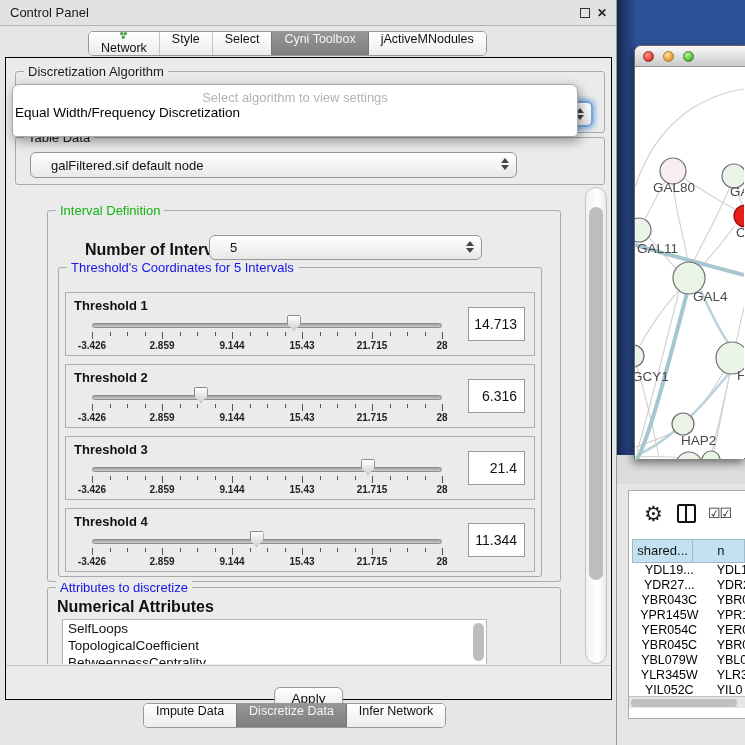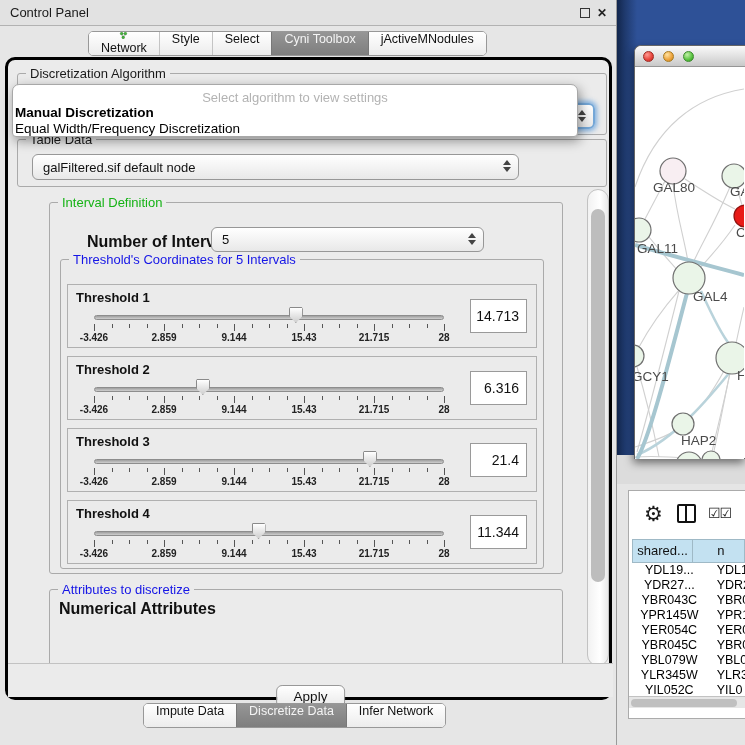--- a/index.html
+++ b/index.html
@@ -16,29 +16,29 @@
 
   
   .segbar { position:absolute; display:flex; height:25px; border:1px solid #989898; border-radius:5px; background:#fbfbfb; overflow:hidden; box-shadow:0 1px 1px rgba(255,255,255,.8) inset; }
   .seg { display:flex; align-items:center; gap:2px; padding:0 12px; font-size:12.5px; color:#111; background:linear-gradient(#ffffff,#ececec); cursor:pointer; white-space:nowrap;flex-direction:column; }
   .seg + .seg { border-left:1px solid #c4c4c4; }
   .seg.sel { background:linear-gradient(#969696,#7e7e7e); color:#f4f4f4; border-left:1px solid #787878; }
   .seg.sel + .seg { border-left:1px solid #787878; }
   .toptabs { left:88px; top:31px; }
   .bottabs { left:143px; top:703px; }
 
-  .outerpanel { position:absolute; left:5px; top:57px; width:607px; height:643px; border:3px solid #000000; border-radius:10px; background:#ebebeb; }
+  .outerpanel { position:absolute; left:5px; top:57px; width:607px; height:643px; border:1px solid #000000; border-radius:0; background:#ebebeb; }
 
   .group { position:absolute; border:1px solid #aaaaaa; border-radius:3px; }
   .gtitle { position:absolute; top:-8px; left:8px; background:#ebebeb; padding:0 4px; font-size:13px; white-space:nowrap; }
   .gtitle.dark { color:#1a1a1a; }
   .gtitle.green { color:#16b316; }
   .gtitle.blue { color:#1515e6; }
 
-  .combo { position:absolute; height:26px; border:1px solid #979797; border-radius:6px; background:linear-gradient(#ffffff,#e8e8e8); font-size:13px; color:#111; display:flex; align-items:center; padding:0 24px 0 10px; cursor:pointer; }
+  .combo { position:absolute; height:26px; border:1px solid #979797; border-radius:6px; background:linear-gradient(#ffffff,#e8e8e8); font-size:13px; color:#111; display:flex; align-items:center; padding:0 24px 0 20px; cursor:pointer; }
   .combo .spin { position:absolute; right:7px; top:5px; display:flex; flex-direction:column; gap:2px; }
   .combo .spin i { width:0; height:0; border-left:4px solid transparent; border-right:4px solid transparent; }
   .combo .spin i.up { border-bottom:5px solid #444; }
   .combo .spin i.dn { border-top:5px solid #444; }
   .combo.focusring { border:2px solid #74a7d7; box-shadow:0 0 5px 2px rgba(90,155,220,.75); }
 
   
   .viewport { position:absolute; left:5px; top:129px; width:568px; height:477px; overflow:hidden; }
 
   .numlabel { position:absolute; font-size:16px; font-weight:bold; color:#111; }
@@ -158,21 +158,21 @@
         <span>galFiltered.sif default node</span>
         <span class="spin">
             <i class="up"></i>
             <i class="dn"></i>
           </span>
       </div>
     </div>
 
     <div class="viewport">
 
-      <div class="group" style="left:36px; top:13px; width:514px; height:372px;">
+      <div class="group" style="left:36px; top:23px; width:514px; height:372px;">
         <span class="gtitle green">Interval Definition</span>
         <span class="numlabel" style="left:37px; top:30px;">Number of Intervals</span>
         <div class="combo" style="left:161px; top:24px; width:273px; height:25px;">
           <span>5</span>
           <span class="spin">
               <i class="up"></i>
               <i class="dn"></i>
             </span>
         </div>
 
@@ -330,20 +330,26 @@
                 <span style="left: 100%;">28</span>
               </div>
             <div class="vbox">11.344</div>
           </div>
         </div>
       </div>
 
       <div class="group" style="left:36px; top:400px; width:514px; height:120px;">
         <span class="gtitle blue">Attributes to discretize</span>
         <span class="numlabel" style="left:9px; top:10px;">Numerical Attributes</span>
+        <div class="listbox" style="left:14px; top:31px; width:425px; height:62px;" id="attrlist">
+          <div class="item">SelfLoops</div>
+            <div class="item">TopologicalCoefficient</div>
+            <div class="item">BetweennessCentrality</div>
+            <div class="vscroll-thin"></div>
+        </div>
       </div>
 
     </div>
 
     <div class="mainscroll">
         <div class="thumbv"></div>
       </div>
 
     <div class="applybar">
       <button class="btn">Apply</button>
@@ -357,21 +363,20 @@
     <div class="seg sel">
         <span>Discretize Data</span>
       </div>
     <div class="seg">
         <span>Infer Network</span>
       </div>
   </div>
 
   <div class="popup">
     <div class="phead">Select algorithm to view settings</div>
-    <div class="popt bold">Manual Discretization</div>
     <div class="popt">Equal Width/Frequency Discretization</div>
   </div>
 </div>
 
 <div class="rcol">
   <div class="desktop"></div>
 
   <div class="netwin">
     <div class="nettitle">
       <span class="light red"></span>

